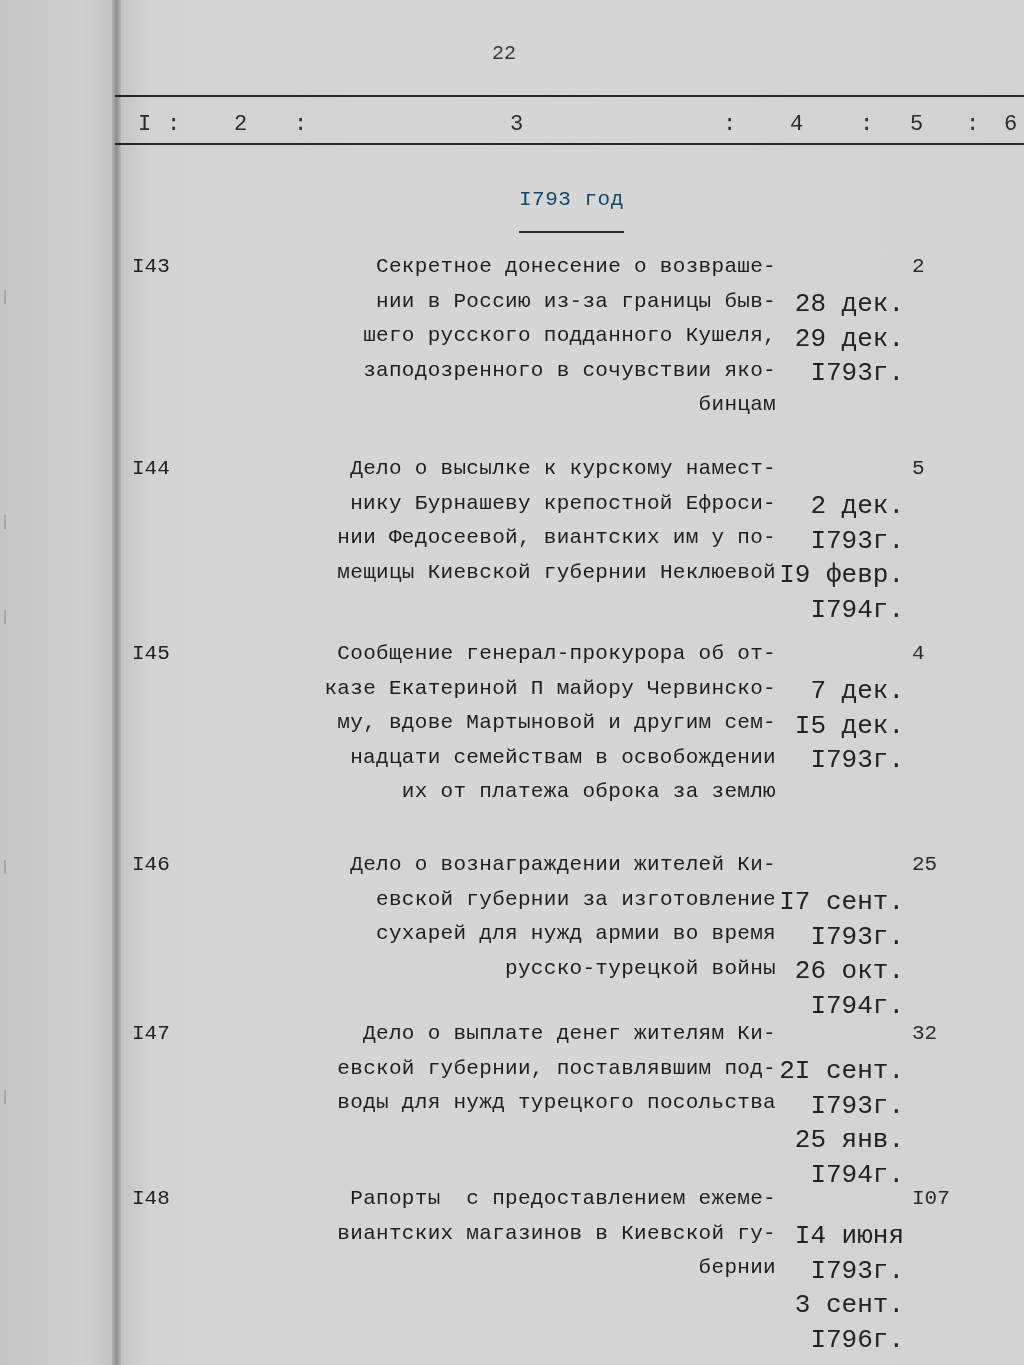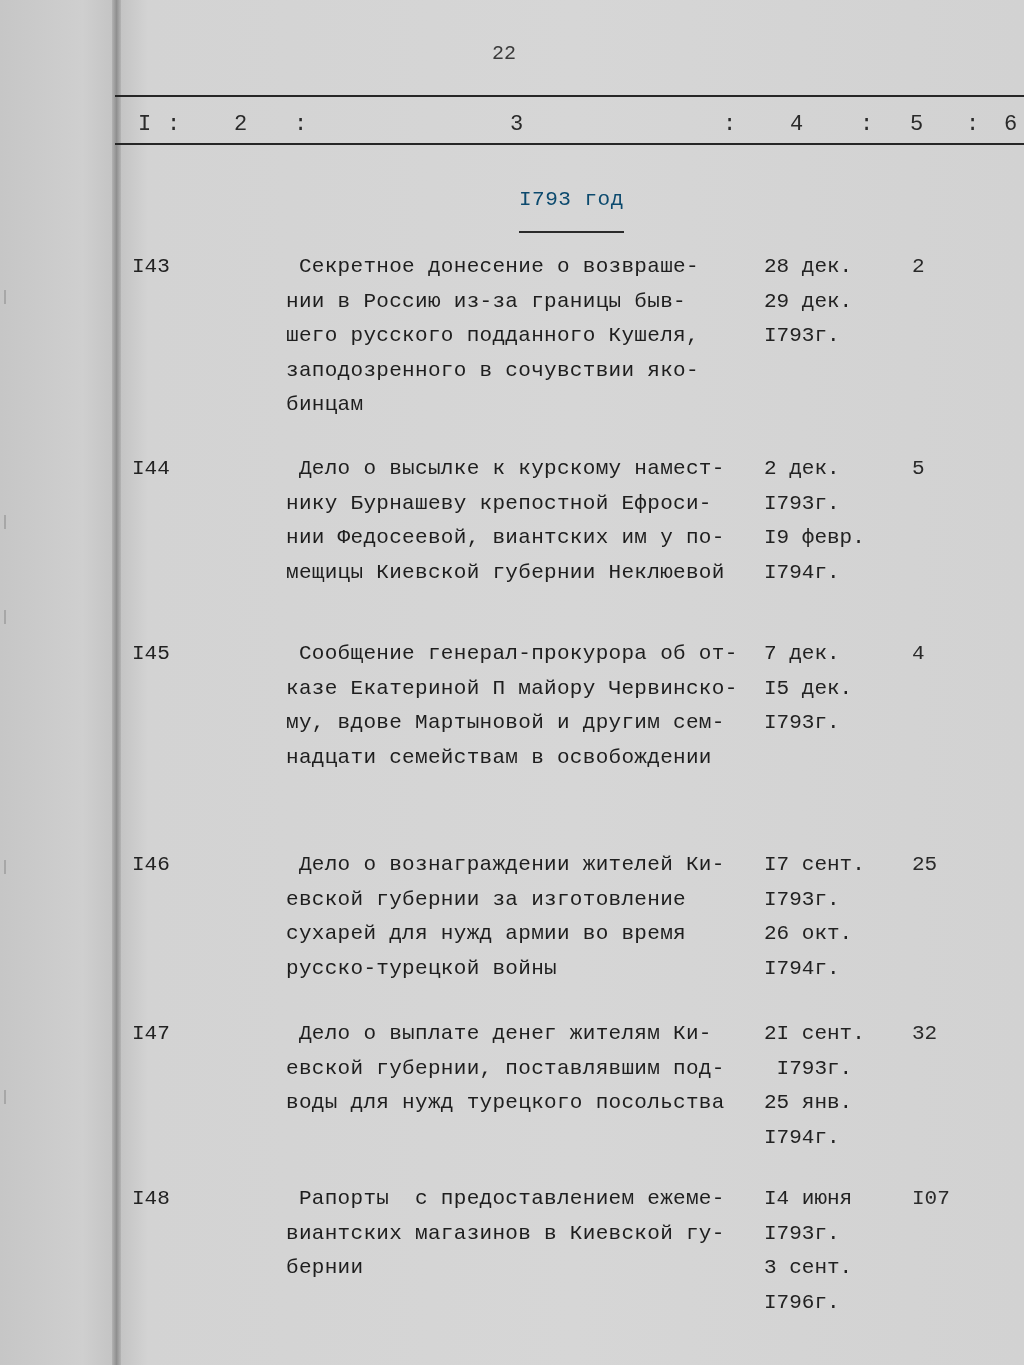--- a/index.html
+++ b/index.html
@@ -88,33 +88,34 @@
     font-size: 21px;
     line-height: 34.5px;
     color: #1e1e1e;
     white-space: pre;
     letter-spacing: 0.3px;
   }
   .entry-dates {
     position: absolute;
     left: 764px;
     width: 140px;
-    font-size: 21px;
+    font-size: 26px;
     line-height: 34.5px;
     color: #222;
     white-space: pre;
+    margin-top: 37px;
   }
   .entry-sheets {
     position: absolute;
     left: 912px;
     font-size: 21px;
     line-height: 34px;
     color: #2a2a2a;
   }
-  .line { display: block; }
+  .line { display: block; text-align: right; }
 </style>
 </head>
 <body>
 
 <div class="left-page">
   <div class="bleed-mark" style="top:290px"></div>
   <div class="bleed-mark" style="top:515px"></div>
   <div class="bleed-mark" style="top:610px"></div>
   <div class="bleed-mark" style="top:860px"></div>
   <div class="bleed-mark" style="top:1090px"></div>
@@ -151,21 +152,21 @@
       <div class="entry-sheets">2</div>
     </div>
     <div class="entry" style="top: 452px;">
       <div class="entry-number">I44</div>
       <div class="entry-desc"><span class="line"> Дело о высылке к курскому намест-</span><span class="line">нику Бурнашеву крепостной Ефроси-</span><span class="line">нии Федосеевой, виантских им у по-</span><span class="line">мещицы Киевской губернии Неклюевой</span></div>
       <div class="entry-dates"><span class="line">2 дек.</span><span class="line">I793г.</span><span class="line">I9 февр.</span><span class="line">I794г.</span></div>
       <div class="entry-sheets">5</div>
     </div>
     <div class="entry" style="top: 637px;">
       <div class="entry-number">I45</div>
-      <div class="entry-desc"><span class="line"> Сообщение генерал-прокурора об от-</span><span class="line">казе Екатериной П майору Червинско-</span><span class="line">му, вдове Мартыновой и другим сем-</span><span class="line">надцати семействам в освобождении</span></div>
+      <div class="entry-desc"><span class="line"> Сообщение генерал-прокурора об от-</span><span class="line">казе Екатериной П майору Червинско-</span><span class="line">му, вдове Мартыновой и другим сем-</span><span class="line">надцати семействам в освобождении</span><span class="line">их от платежа оброка за землю</span></div>
       <div class="entry-dates"><span class="line">7 дек.</span><span class="line">I5 дек.</span><span class="line">I793г.</span></div>
       <div class="entry-sheets">4</div>
     </div>
     <div class="entry" style="top: 848px;">
       <div class="entry-number">I46</div>
       <div class="entry-desc"><span class="line"> Дело о вознаграждении жителей Ки-</span><span class="line">евской губернии за изготовление</span><span class="line">сухарей для нужд армии во время</span><span class="line">русско-турецкой войны</span></div>
       <div class="entry-dates"><span class="line">I7 сент.</span><span class="line">I793г.</span><span class="line">26 окт.</span><span class="line">I794г.</span></div>
       <div class="entry-sheets">25</div>
     </div>
     <div class="entry" style="top: 1017px;">

